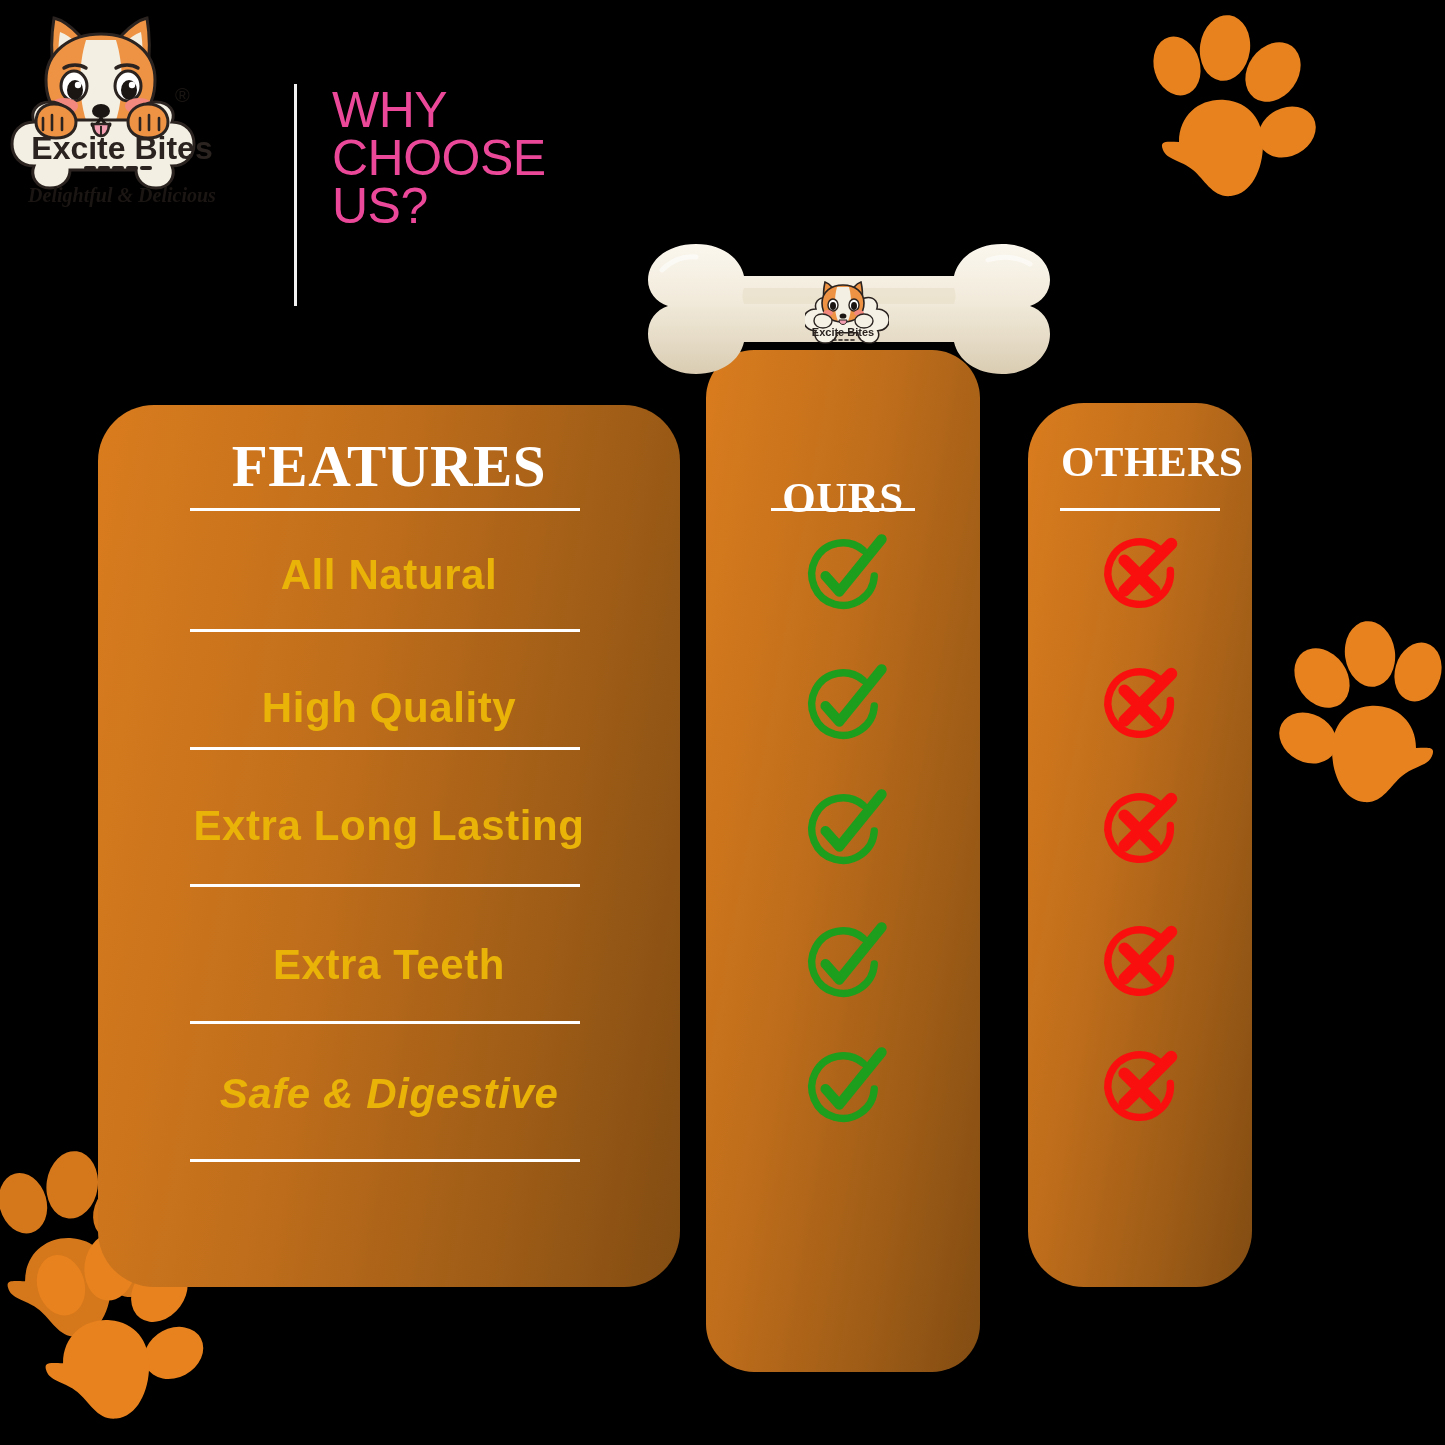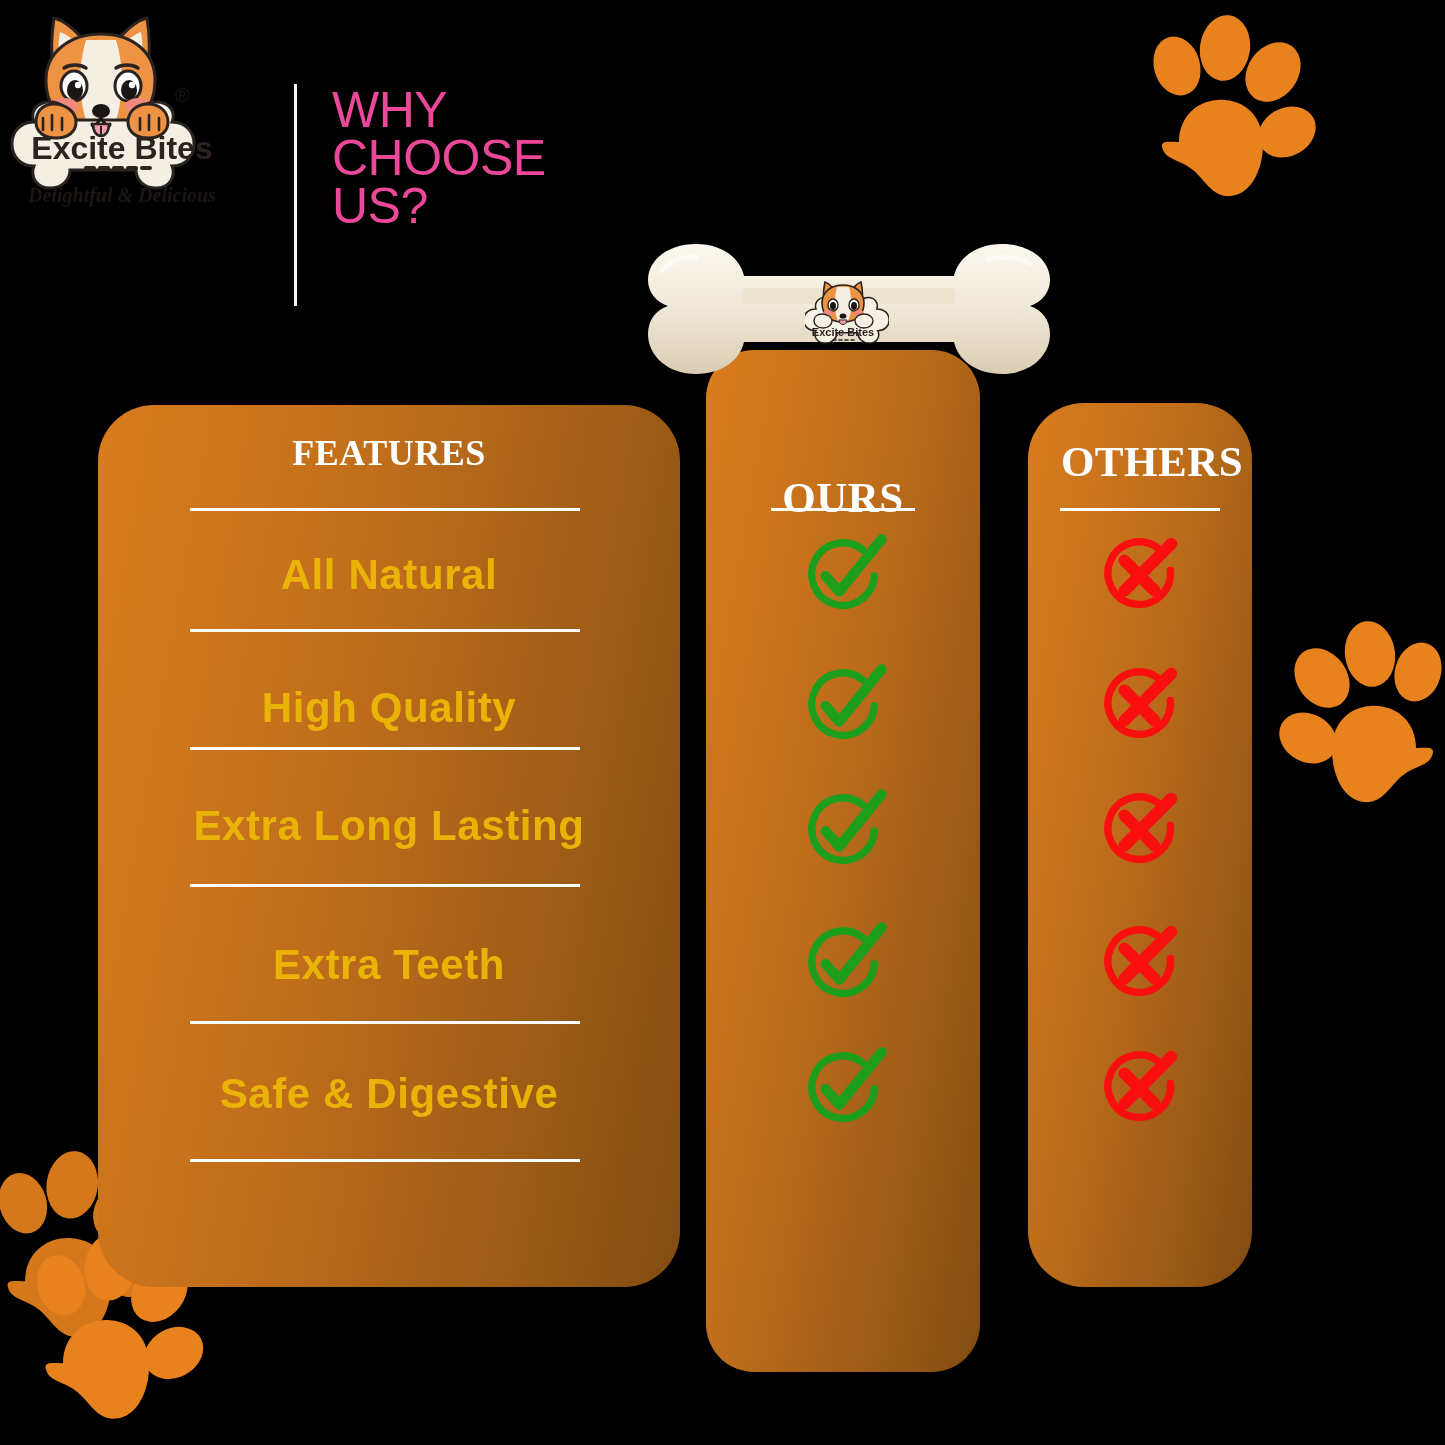--- a/index.html
+++ b/index.html
@@ -71,21 +71,21 @@
 
   .col-head {
     position: absolute;
     left: 0; right: 0;
     text-align: center;
     color: #ffffff;
     font-family: "Liberation Serif", serif;
     font-weight: 700;
     letter-spacing: 0.5px;
   }
-  #head-features { top: 432px; font-size: 36px; }
+  #head-features { top: 432px; font-size: 59px; }
   #head-ours     { top: 437px; font-size: 43px; }
   #head-others   { top: 437px; font-size: 43px; }
 
   .head-rule {
     position: absolute;
     height: 3px;
     background: #ffffff;
   }
   #rule-features { left: 190px; top: 508px; width: 390px; }
   #rule-ours     { left: 771px; top: 508px; width: 144px; }
@@ -320,21 +320,21 @@
       <div class="feature-rule" style="top: 1021px;"></div>
       <svg viewBox="0 0 100 100" class="mark mark-ours" style="position: absolute; left: 797px; top: 918px; width: 92px; height: 92px;">
         <path d="M72 22 A34 34 0 1 0 84 50" fill="none" stroke="#1d9e1d" stroke-width="8" stroke-linecap="round"></path>
         <path d="M31 50 L46 67 L92 10" fill="none" stroke="#1d9e1d" stroke-width="11" stroke-linecap="round" stroke-linejoin="round"></path>
       </svg>
       <svg viewBox="0 0 100 100" class="mark mark-others" style="position: absolute; left: 1094px; top: 918px; width: 92px; height: 92px;">
         <path d="M70 20 A34 34 0 1 0 83 44" fill="none" stroke="#fa0f0f" stroke-width="8" stroke-linecap="round"></path>
         <line x1="33" y1="33" x2="66" y2="66" stroke="#fa0f0f" stroke-width="13" stroke-linecap="round"></line>
         <line x1="33" y1="66" x2="84" y2="15" stroke="#fa0f0f" stroke-width="13" stroke-linecap="round"></line>
       </svg>
-      <div class="feature-label" style="top: 1070px;">Safe &amp; Digestive</div>
+      <div class="feature-label" style="top: 1070px; font-style: italic;">Safe &amp; Digestive</div>
       <div class="feature-rule" style="top: 1159px;"></div>
       <svg viewBox="0 0 100 100" class="mark mark-ours" style="position: absolute; left: 797px; top: 1043px; width: 92px; height: 92px;">
         <path d="M72 22 A34 34 0 1 0 84 50" fill="none" stroke="#1d9e1d" stroke-width="8" stroke-linecap="round"></path>
         <path d="M31 50 L46 67 L92 10" fill="none" stroke="#1d9e1d" stroke-width="11" stroke-linecap="round" stroke-linejoin="round"></path>
       </svg>
       <svg viewBox="0 0 100 100" class="mark mark-others" style="position: absolute; left: 1094px; top: 1043px; width: 92px; height: 92px;">
         <path d="M70 20 A34 34 0 1 0 83 44" fill="none" stroke="#fa0f0f" stroke-width="8" stroke-linecap="round"></path>
         <line x1="33" y1="33" x2="66" y2="66" stroke="#fa0f0f" stroke-width="13" stroke-linecap="round"></line>
         <line x1="33" y1="66" x2="84" y2="15" stroke="#fa0f0f" stroke-width="13" stroke-linecap="round"></line>
       </svg>

